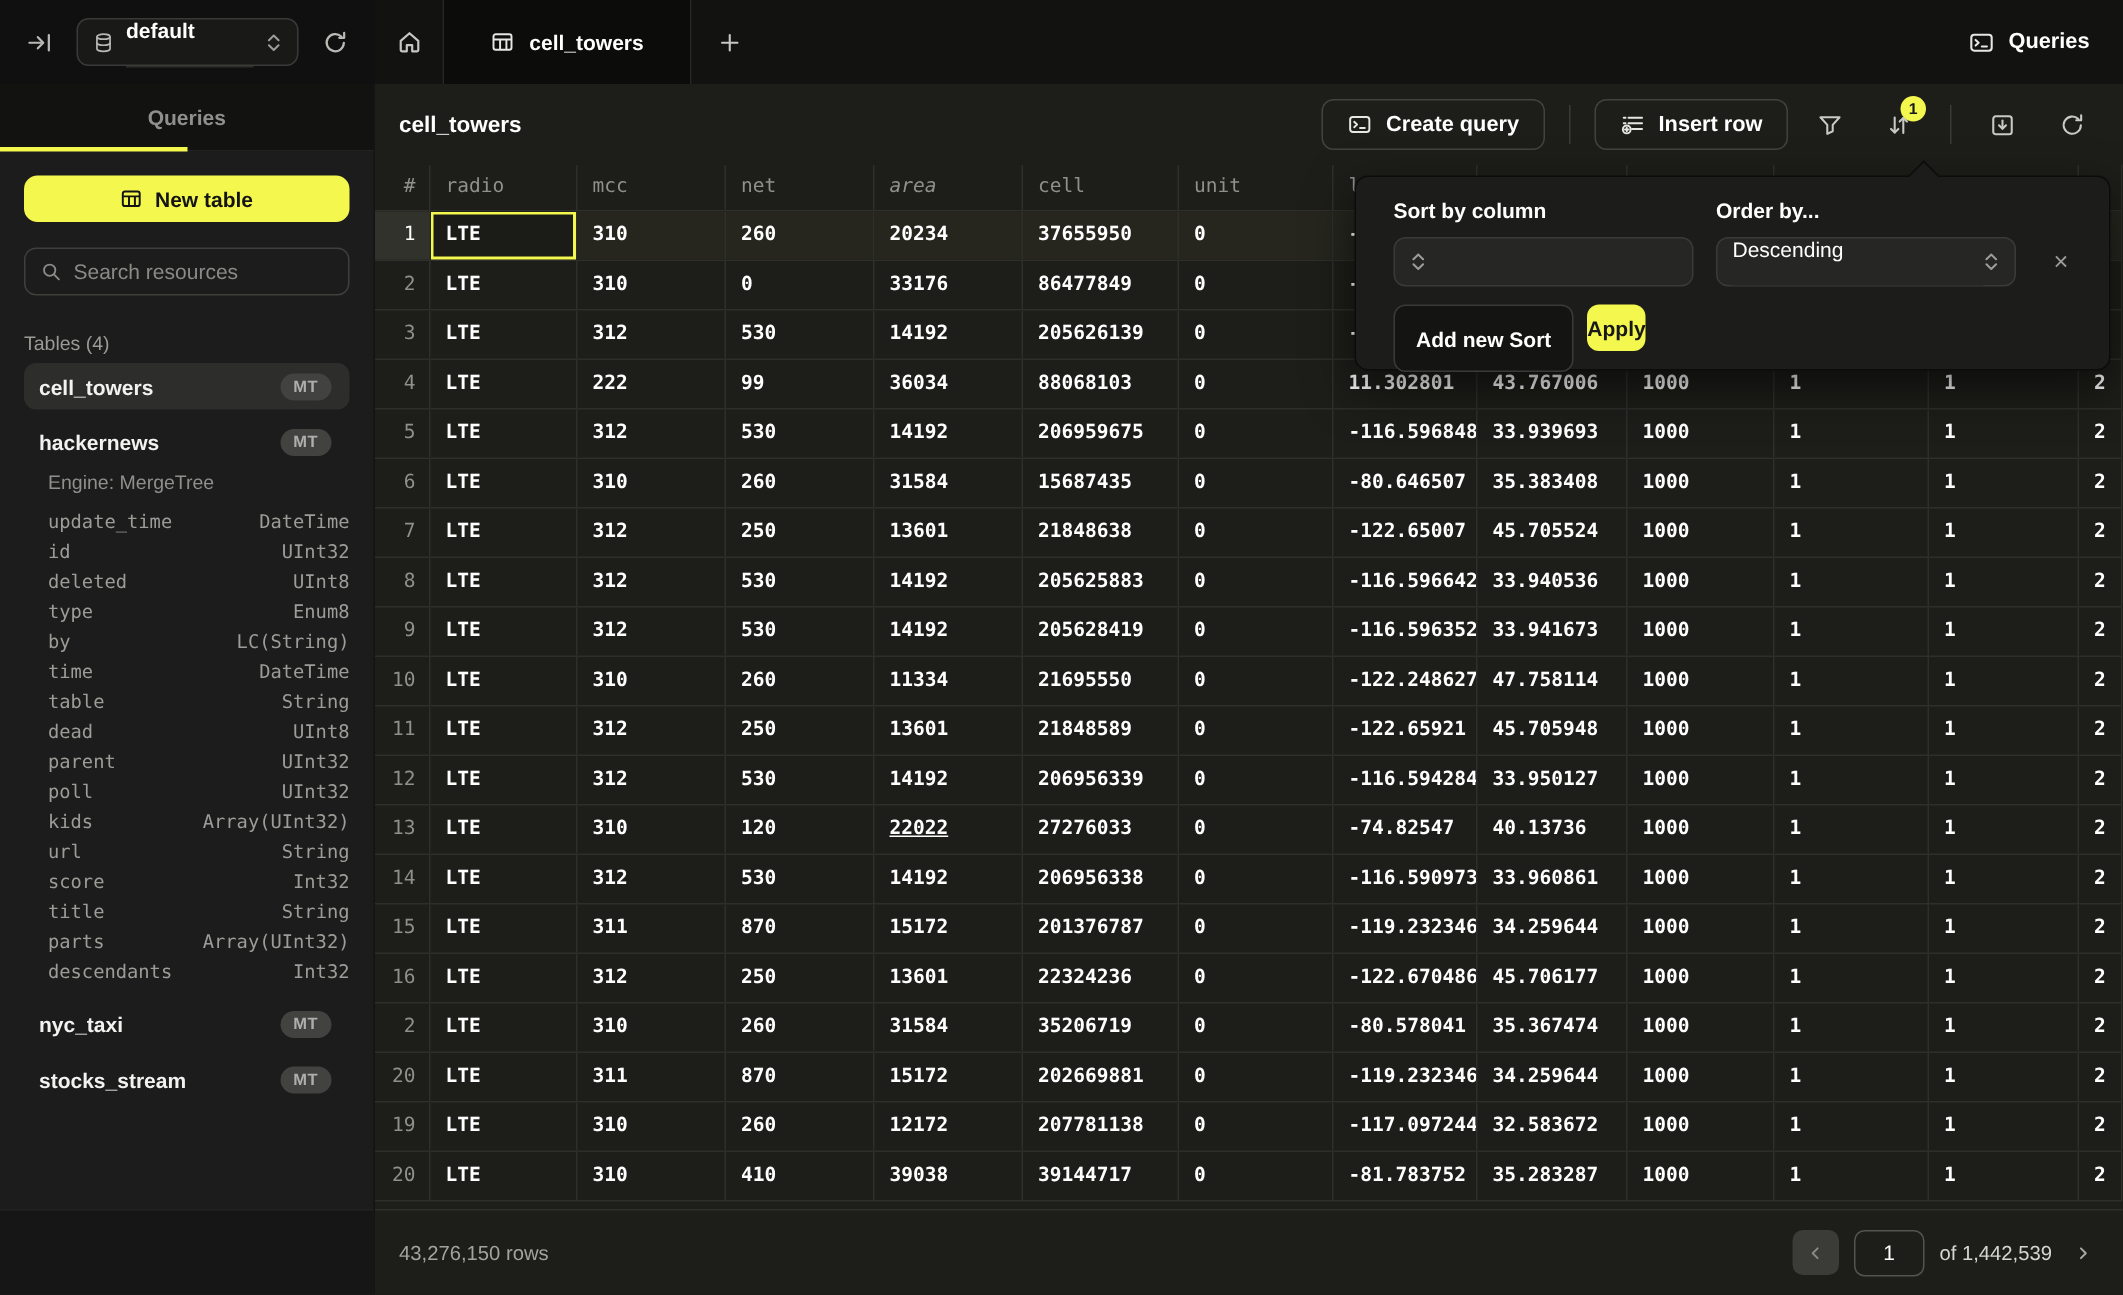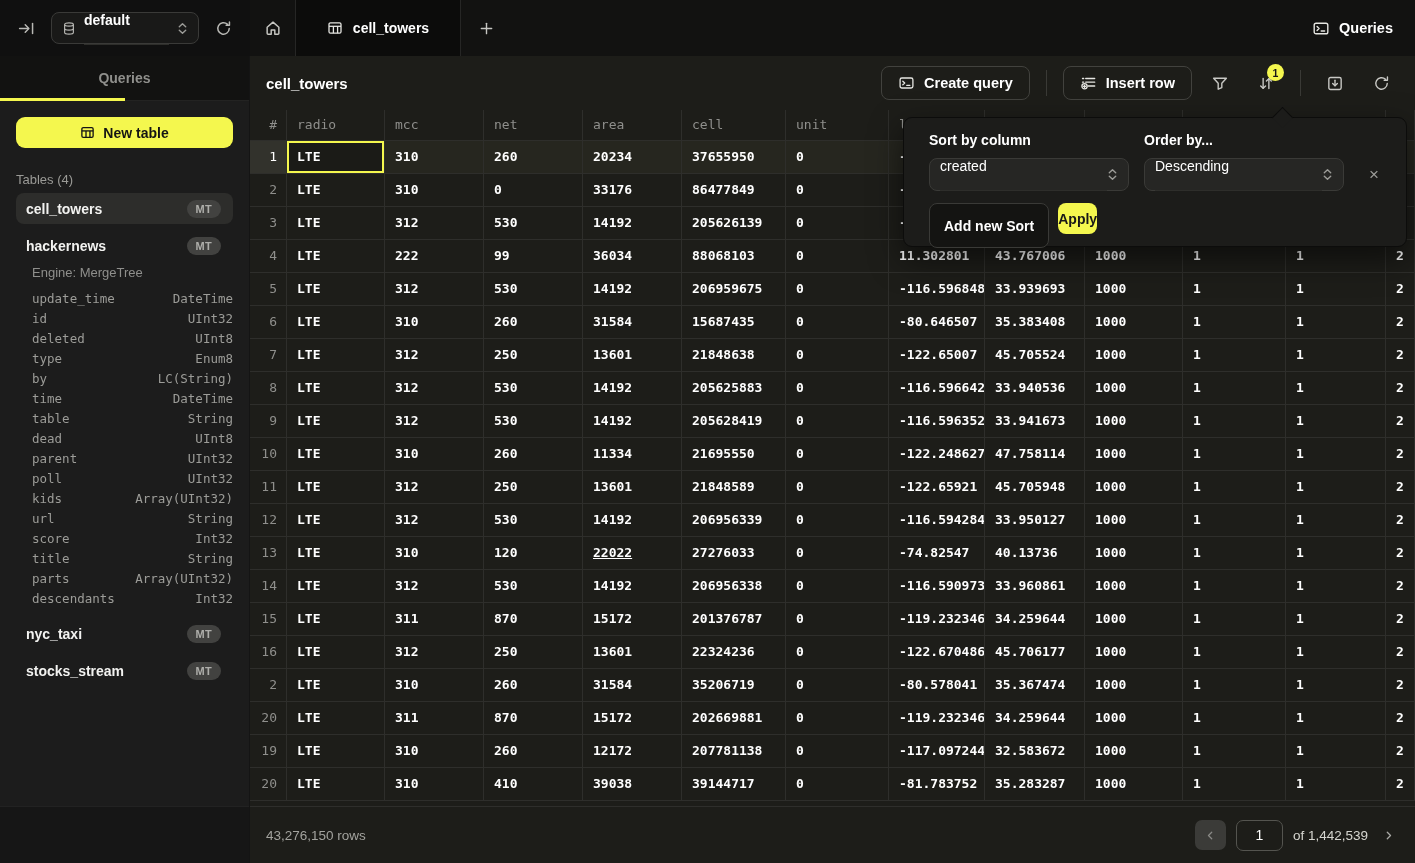--- a/index.html
+++ b/index.html
@@ -166,20 +166,29 @@
       <span>
         <svg width="15" height="15" viewBox="0 0 16 16" fill="none" stroke="#141414" stroke-width="1.4">
             <rect x="2" y="2.8" width="12" height="10.4" rx="1.5"></rect>
             <path d="M2 6.3h12"></path>
             <path d="M6.4 6.3v6.9"></path>
             <path d="M10.6 6.3v6.9"></path>
           </svg>
       </span>
       <span>New table</span>
     </button>
+    <div class="search-box">
+      <span>
+        <svg width="14" height="14" viewBox="0 0 16 16" fill="none" stroke="currentColor" stroke-width="1.4" stroke-linecap="round">
+            <circle cx="7" cy="7" r="4.3"></circle>
+            <path d="M10.4 10.4 14 14"></path>
+          </svg>
+      </span>
+      <input placeholder="Search resources" style="">
+    </div>
     <div class="section-label">Tables (4)</div>
 
     <div class="tbl-item selected">
       <span>cell_towers</span>
       <span class="mt-badge">MT</span>
     </div>
     <div class="tbl-item">
       <span>hackernews</span>
       <span class="mt-badge">MT</span>
     </div>
@@ -321,21 +330,21 @@
     </button>
   </div>
 </div>
 
 <div class="grid">
   <div class="ghead">
       <div class="hcell ncol" style="width: 37px;">#</div>
       <div class="hcell" style="width: 98px;">radio</div>
       <div class="hcell" style="width: 99px;">mcc</div>
       <div class="hcell" style="width: 99px;">net</div>
-      <div class="hcell" style="width: 99px;">area</div>
+      <div class="hcell" style="width: 99px; font-style: italic;">area</div>
       <div class="hcell" style="width: 104px;">cell</div>
       <div class="hcell" style="width: 103px;">unit</div>
       <div class="hcell" style="width: 96px;">lon</div>
       <div class="hcell" style="width: 100px;"></div>
       <div class="hcell" style="width: 98px;"></div>
       <div class="hcell" style="width: 103px;"></div>
       <div class="hcell" style="width: 100px;"></div>
       <div class="hcell" style="width: 29px;"></div>
     </div>
   <div>
@@ -661,21 +670,20 @@
 </div>
 
 <div class="sort-popup">
   <div class="notch"></div>
   <div class="sp-labels">
     <div class="sp-label">Sort by column</div>
     <div class="sp-label">Order by...</div>
   </div>
   <div class="sp-row">
     <div class="sp-select">
-      <span class="grow">created</span>
       <span>
         <svg width="11" height="13" viewBox="0 0 12 14" fill="none" stroke="#9c9c98" stroke-width="1.5" stroke-linecap="round" stroke-linejoin="round">
             <path d="M2.5 5.2 6 1.8l3.5 3.4"></path>
             <path d="M2.5 8.8 6 12.2 9.5 8.8"></path>
           </svg>
       </span>
     </div>
     <div class="sp-select">
       <span class="grow">Descending</span>
       <span>

